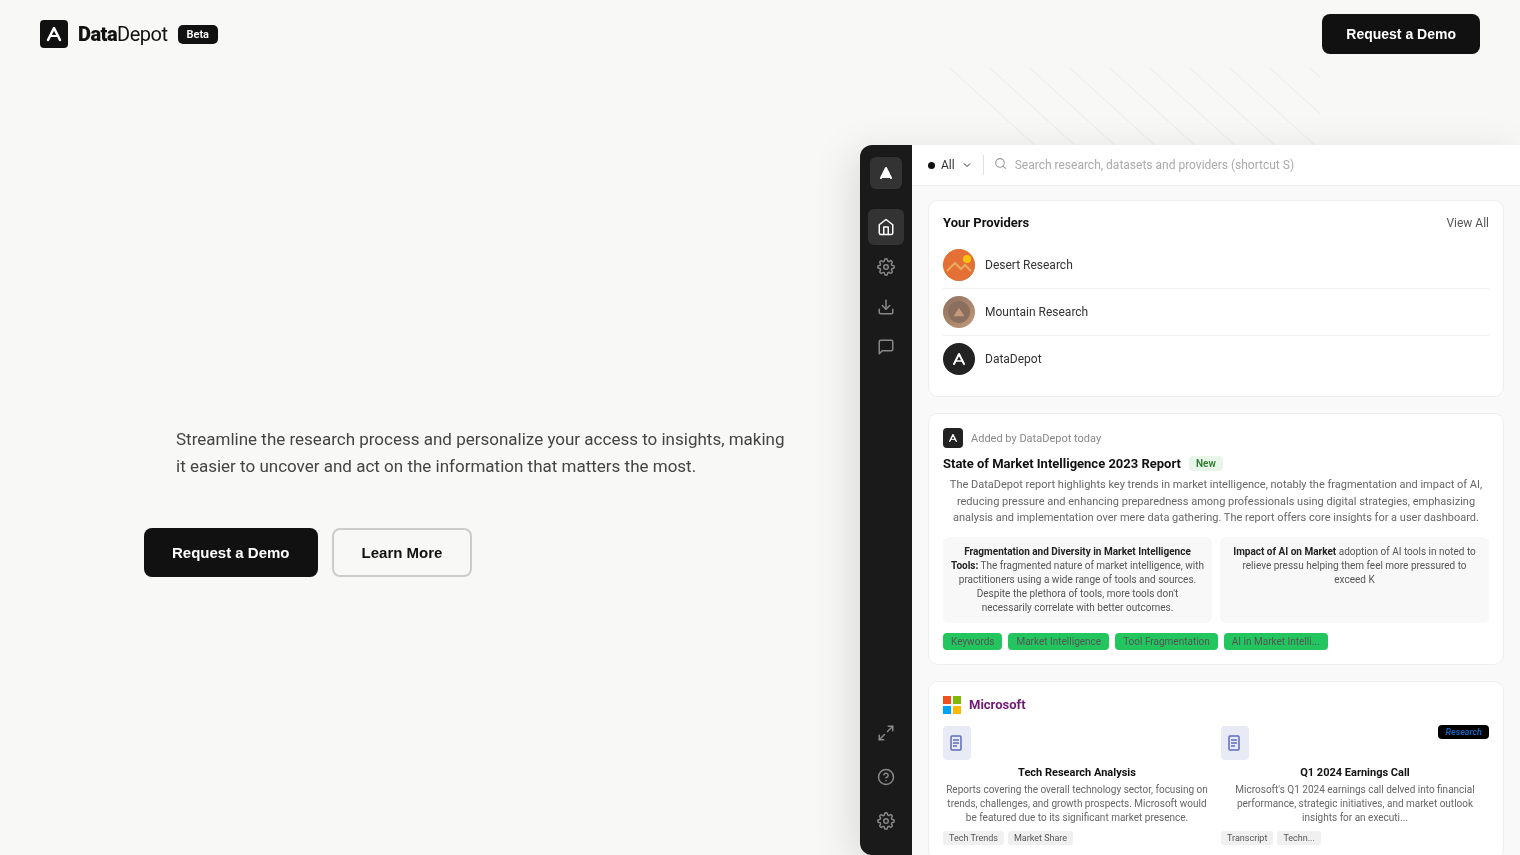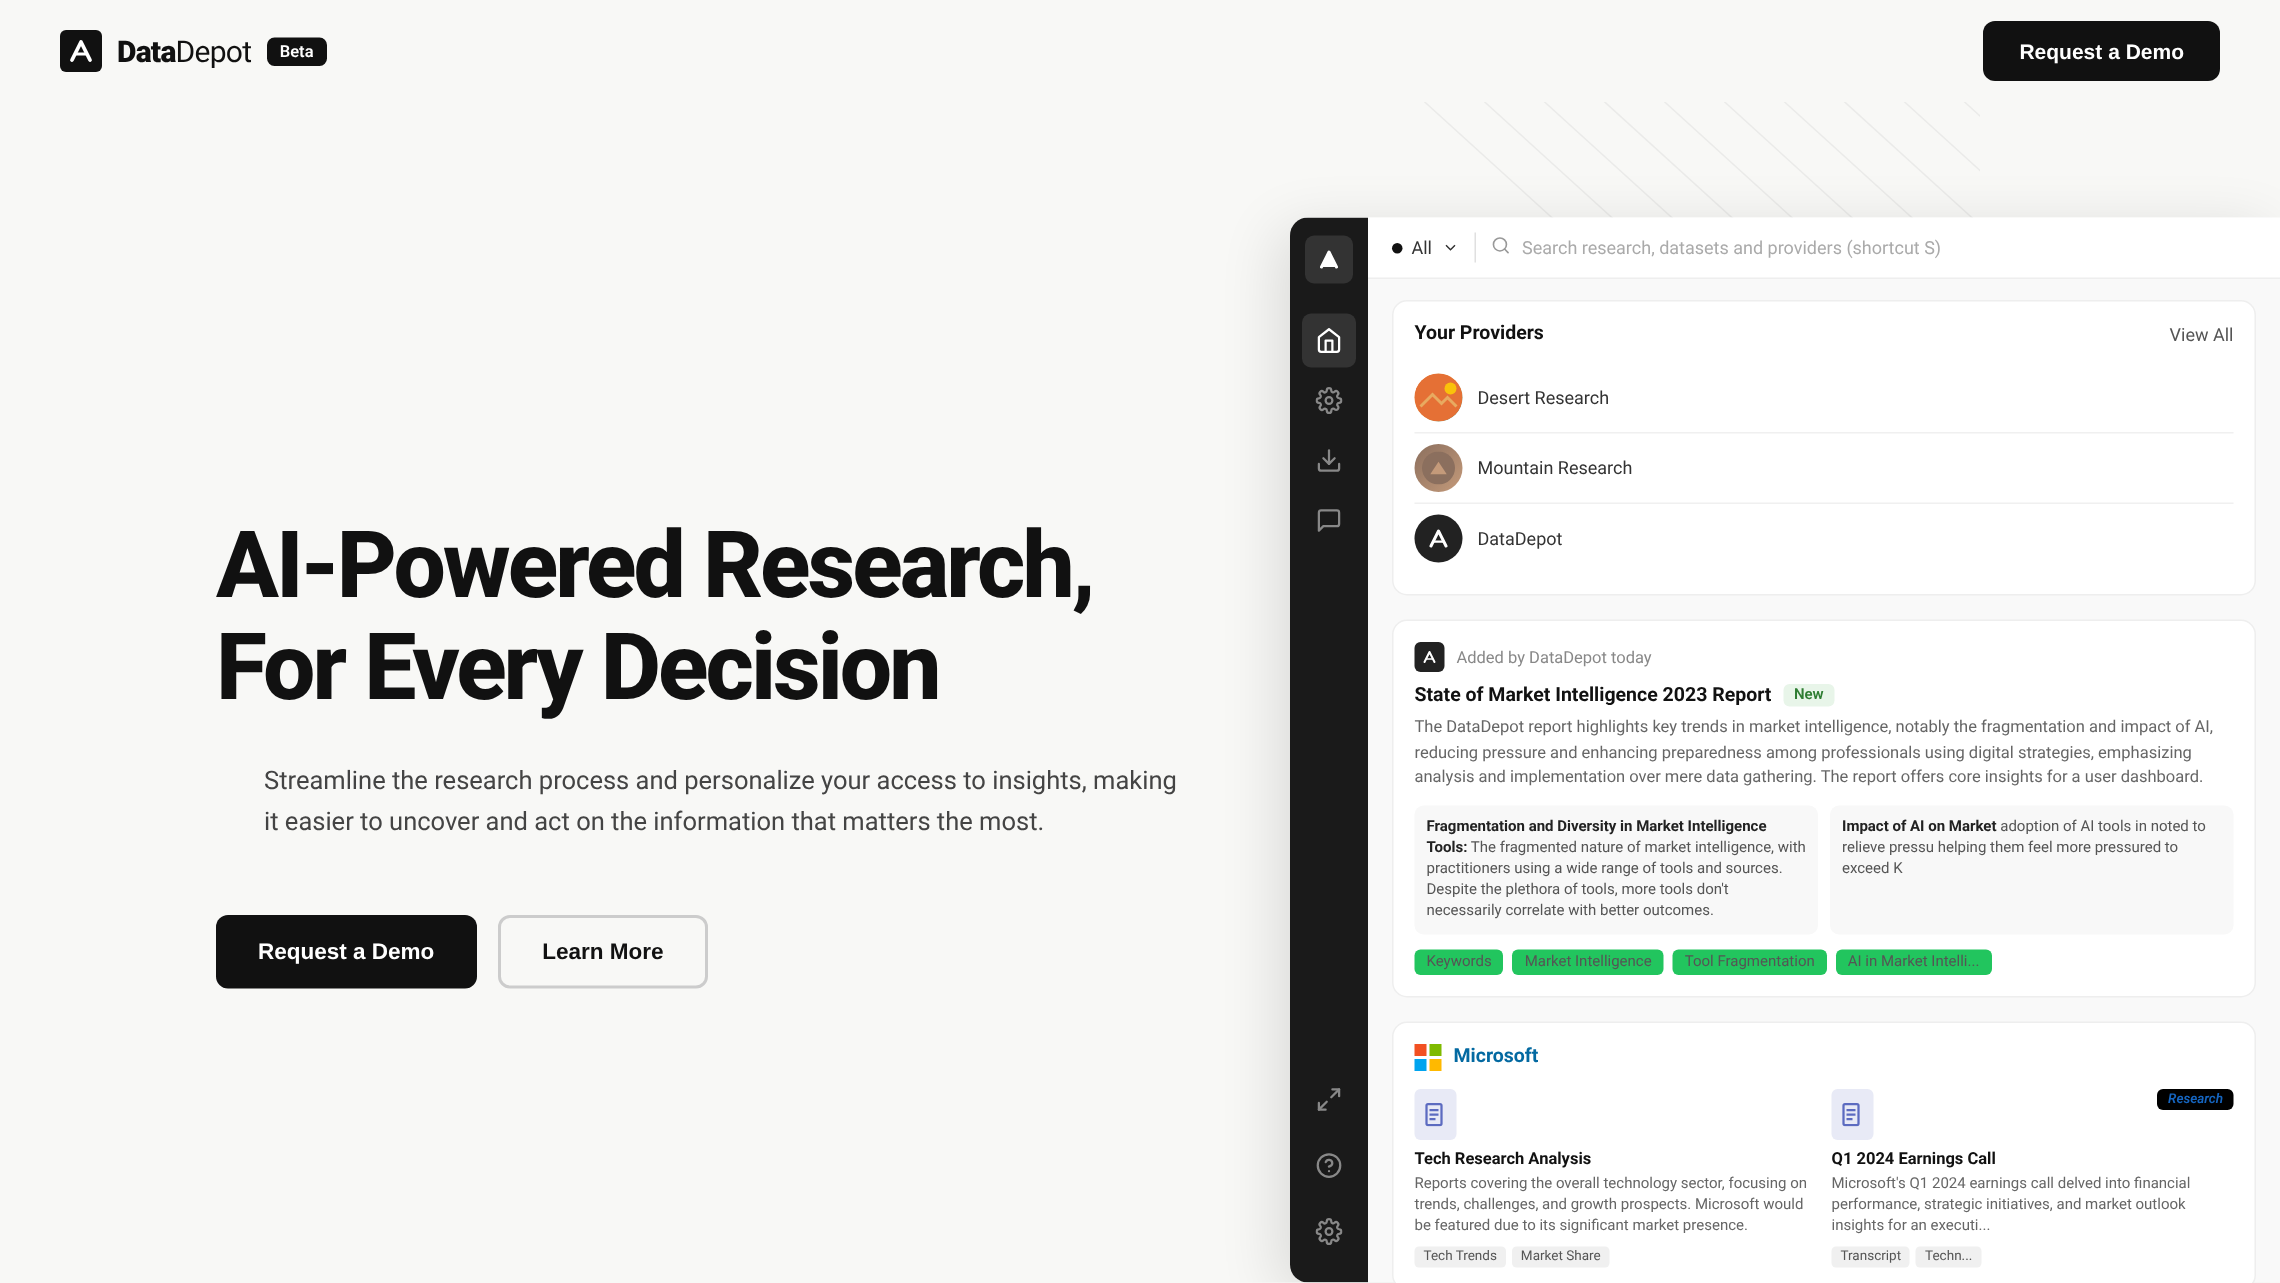--- a/index.html
+++ b/index.html
@@ -121,20 +121,21 @@
       position: absolute;
       top: 145px;
       right: 0;
       width: 660px;
       height: 710px;
       background: #fff;
       border-radius: 12px 0 0 12px;
       box-shadow: -8px 8px 40px rgba(0,0,0,0.12);
       overflow: hidden;
       display: flex;
+      text-align: center;
     }
 
     
     .sidebar {
       width: 52px;
       background: #1a1a1a;
       display: flex;
       flex-direction: column;
       align-items: center;
       padding: 12px 0;
@@ -395,21 +396,21 @@
     .ms-logo span {
       display: block;
     }
     .ms-logo span:nth-child(1) { background: #f25022; }
     .ms-logo span:nth-child(2) { background: #7fba00; }
     .ms-logo span:nth-child(3) { background: #00a4ef; }
     .ms-logo span:nth-child(4) { background: #ffb900; }
     .ms-name {
       font-size: 13px;
       font-weight: 700;
-      color: #0369a1;
+      color: #701a75;
     }
     .ms-docs {
       display: grid;
       grid-template-columns: 1fr 1fr;
       gap: 10px;
     }
     .doc-item {
       position: relative;
     }
     .research-badge-pos {
@@ -505,24 +506,20 @@
       <path d="M8 20L14 8L20 20" stroke="white" stroke-width="2.5" stroke-linecap="round" stroke-linejoin="round"></path>
       <path d="M10.5 16H17.5" stroke="white" stroke-width="2" stroke-linecap="round"></path>
     </svg>
     <span class="logo-text"><strong>Data</strong><span>Depot</span></span>
     <span class="beta-badge">Beta</span>
   </div>
   <button class="request-demo-btn-header">Request a Demo</button>
 </header>
 
 <section class="hero">
-  <h1 class="hero-title">
-    <span>AI-Powered Research,</span><br>
-    <span>For Every Decision</span>
-  </h1>
   <p class="hero-subtitle">Streamline the research process and personalize your access to insights, making it easier to uncover and act on the information that matters the most.</p>
   <div class="hero-buttons">
     <button class="btn-primary">Request a Demo</button>
     <button class="btn-secondary">Learn More</button>
   </div>
 </section>
 
 <div class="app-panel">
 
   <nav class="sidebar">

